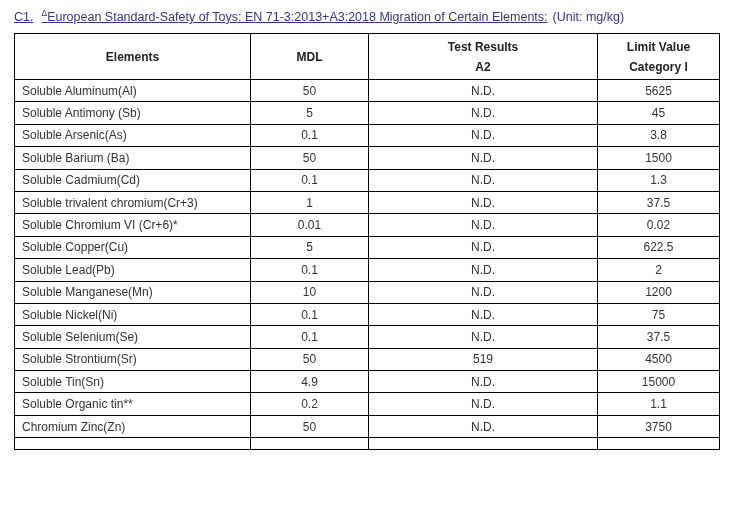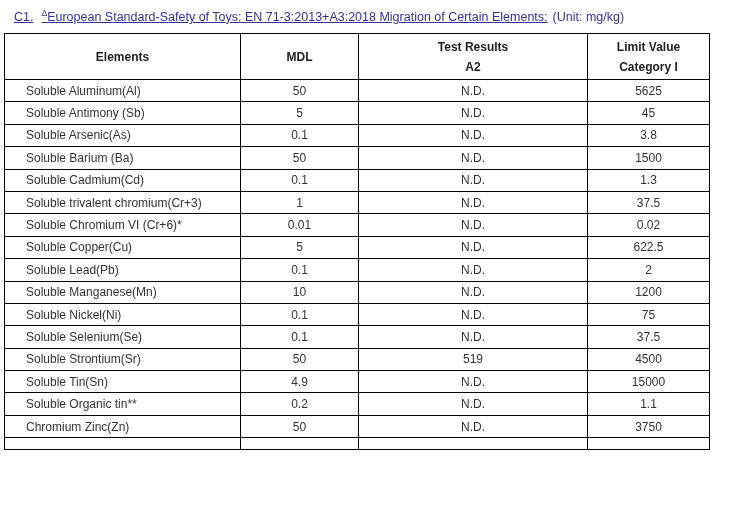--- a/index.html
+++ b/index.html
@@ -30,21 +30,21 @@
     vertical-align: super;
     padding-left: 8px;
   }
   .unit-note {
     font-weight: normal;
     text-decoration: none;
     padding-left: 5px;
   }
   table.report-table {
     position: absolute;
-    left: 4px;
+    left: 14px;
     top: 33px;
     width: 705px;
     border-collapse: collapse;
     table-layout: fixed;
     background: #ffffff;
   }
   .report-table th, .report-table td {
     border: 1px solid #000000;
     color: #333333;
     font-size: 12px;
@@ -61,21 +61,21 @@
   }
   .h-line { display: block; line-height: 20px; }
   .report-table tbody td {
     height: 22.4px;
     padding: 0;
     text-align: center;
     vertical-align: middle;
   }
   .report-table tbody td.cell-element {
     text-align: left;
-    padding-left: 21px;
+    padding-left: 7px;
   }
   .report-table tr.clipped-row td { height: 12px; }
 </style>
 </head>
 <body>
 
 <div class="page">
 
   <div class="title-line">
     <span class="title-underlined"><span>C1.</span><span class="title-marker">Δ</span><span>European Standard-Safety of Toys: EN 71-3:2013+A3:2018 Migration of Certain Elements:</span></span><span class="unit-note">(Unit: mg/kg)</span>

